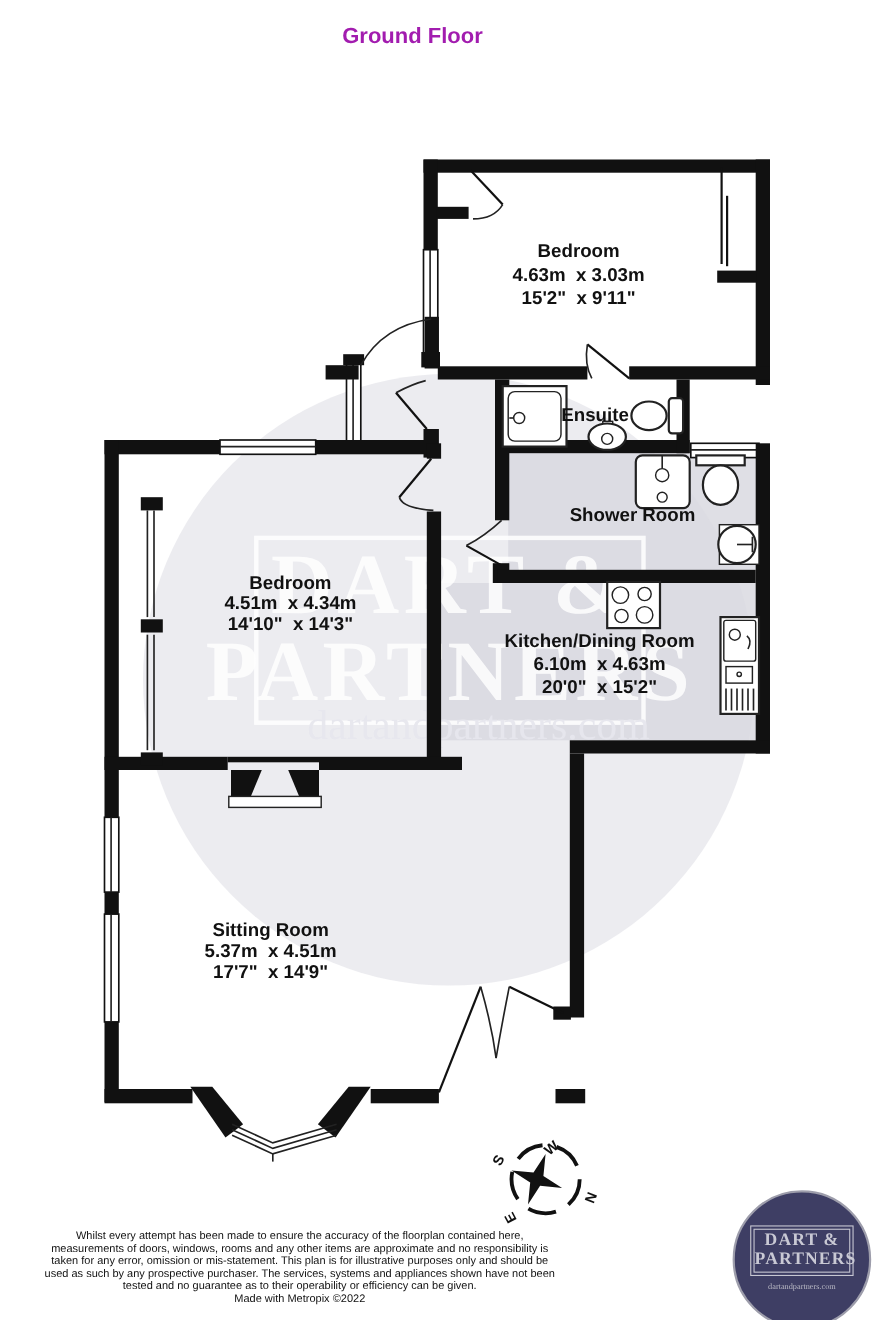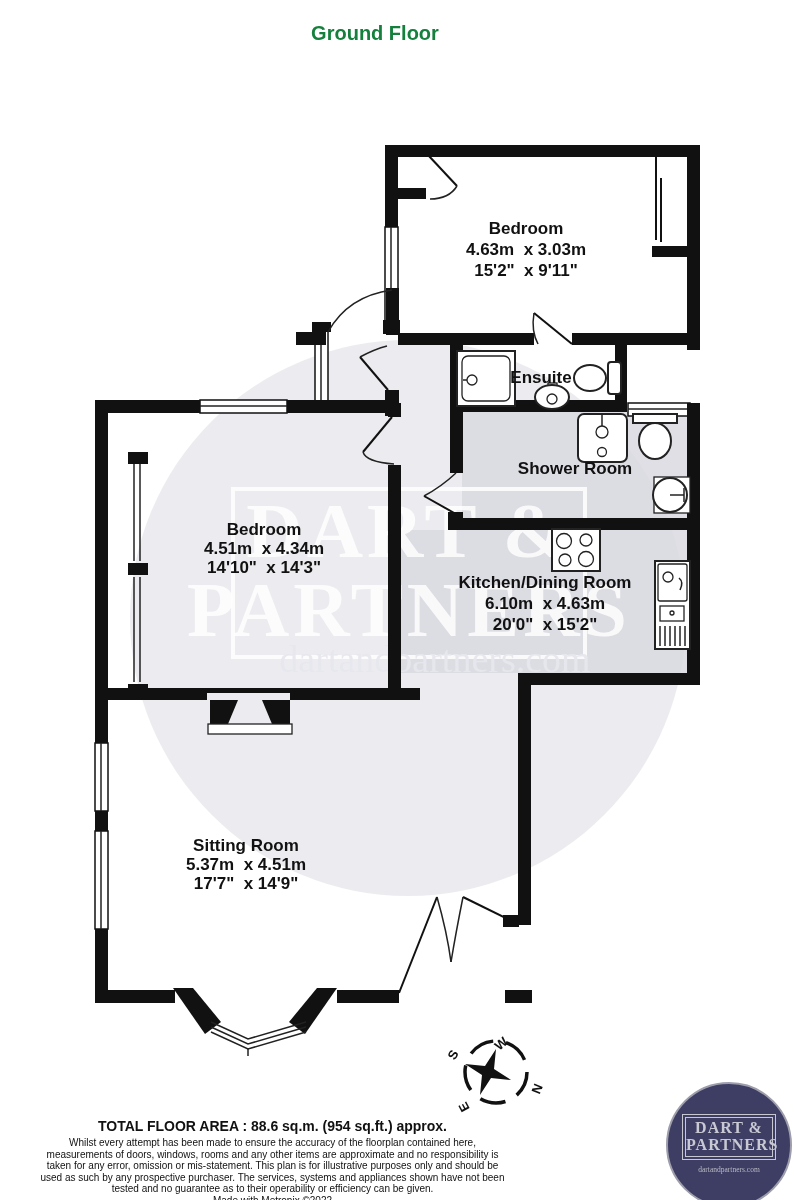--- a/index.html
+++ b/index.html
@@ -7,21 +7,21 @@
         font-family:"Liberation Sans",sans-serif;}
   #plan-svg{position:absolute;left:0;top:0;}
   svg text{white-space:pre;}
 
   .room-label{font-family:"Liberation Sans",sans-serif;font-weight:bold;font-size:17px;fill:#111;text-anchor:middle;}
   .wm-big{font-family:"Liberation Serif",serif;font-weight:600;font-size:78px;fill:#ffffff;opacity:.85;text-anchor:middle;letter-spacing:4px;}
   .wm-url{font-family:"Liberation Serif",serif;font-size:38px;fill:#e7e7ee;opacity:.95;text-anchor:middle;}
   .compass-letter{font-family:"Liberation Sans",sans-serif;font-weight:bold;font-size:13px;fill:#111;text-anchor:middle;}
 
   .title-block{position:absolute;left:0;top:23px;width:750px;text-align:center;
-               font-weight:bold;font-size:20px;line-height:21px;color:#15803d;}
+               font-weight:bold;font-size:20px;line-height:21px;color:#a21caf;}
   .footer-block{position:absolute;left:35px;top:1118px;width:475px;text-align:center;color:#111;}
   .footer-total{font-weight:bold;font-size:14px;margin-bottom:3px;}
   .footer-disclaimer{font-size:10px;line-height:11.6px;}
   .footer-credit{font-size:10px;line-height:11.6px;}
 
   .logo{position:absolute;left:666px;top:1082px;width:126px;height:126px;border-radius:50%;
         background:#3e3e64;border:2px solid #9d9dab;box-sizing:border-box;text-align:center;}
   .logo-box{margin:30px 14px 0 14px;border:1px solid #c7c7d2;padding:2px;}
   .logo-box-inner{border:1px solid #c7c7d2;padding:1px 0 3px 0;}
   .logo-line{font-family:"Liberation Serif",serif;font-weight:bold;font-size:16px;line-height:17px;
@@ -271,21 +271,20 @@
       <text class="compass-letter" transform="translate(533,1087) rotate(112)">N</text>
       <text class="compass-letter" transform="translate(468,1105) rotate(-118)">E</text>
     </g>
   </svg>
 
   <div class="title-block">
     <div>Ground Floor</div>
   </div>
 
   <div class="footer-block">
-    <div class="footer-total">TOTAL FLOOR AREA : 88.6 sq.m. (954 sq.ft.) approx.</div>
     <div class="footer-disclaimer">Whilst every attempt has been made to ensure the accuracy of the floorplan contained here, measurements of doors, windows, rooms and any other items are approximate and no responsibility is taken for any error, omission or mis-statement. This plan is for illustrative purposes only and should be used as such by any prospective purchaser. The services, systems and appliances shown have not been tested and no guarantee as to their operability or efficiency can be given.</div>
     <div class="footer-credit">Made with Metropix ©2022</div>
   </div>
 
   <div class="logo">
     <div class="logo-box">
       <div class="logo-box-inner">
         <div class="logo-line">DART &amp;</div>
         <div class="logo-line">PARTNERS</div>
       </div>

